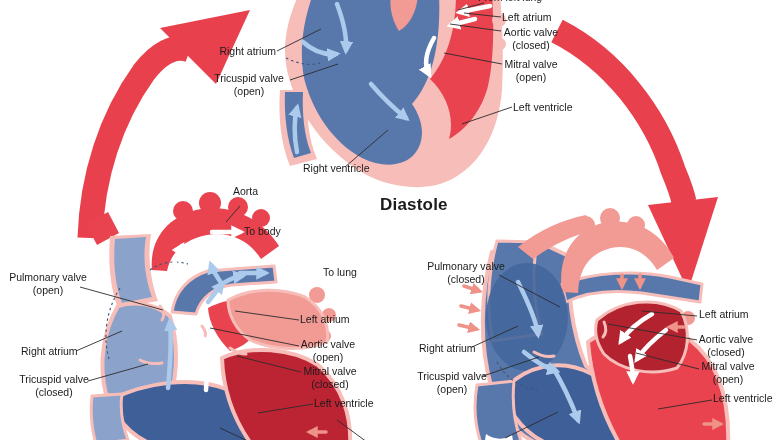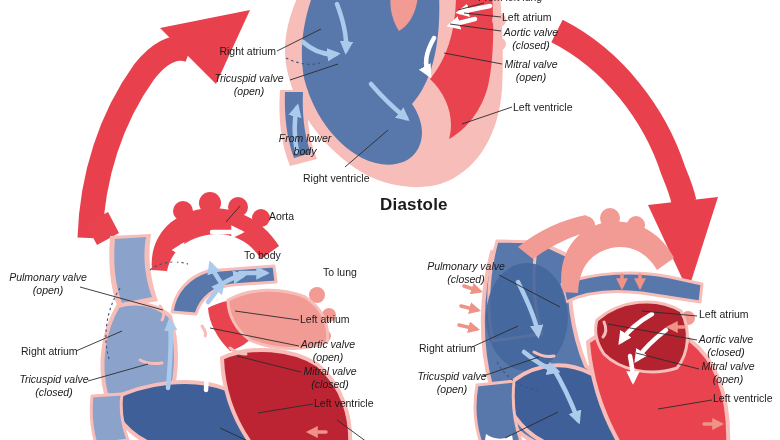--- a/index.html
+++ b/index.html
@@ -1,20 +1,20 @@
 <!DOCTYPE html>
 <html style="--cycle-arrow: #e8414d; --heart-red: #e8434e; --heart-dark-red: #bd2433; --la-contracted-red: #b2222f; --heart-pink: #f7bdb8; --atrium-pink: #f29a94; --heart-blue: #5878ac; --heart-blue-light: #8ba3cb; --heart-blue-dark: #44669c; --rv-blue: #3f5f99; --flow-blue: #abcaec; --flow-white: #ffffff; --squeeze-pink: #ef9288; --label-text: #1b1b1b;"><head>
 <meta charset="utf-8">
 <style>
   html,body{margin:0;padding:0;background:#fff;}
   #stage{position:relative;width:780px;height:440px;background:#fff;overflow:hidden;
          font-family:"Liberation Sans",sans-serif;color:var(--label-text,#1b1b1b);}
   #art{position:absolute;left:0;top:0;}
   .lbl{position:absolute;font-size:10.5px;line-height:1.2;white-space:nowrap;color:var(--label-text,#1b1b1b);}
-  .lbl.center{text-align:center;white-space:normal;font-style:italic;}
+  .lbl.center{text-align:center;white-space:normal;}
   .lbl.right{text-align:right;}
   .phase{position:absolute;font-size:17px;font-weight:bold;letter-spacing:.2px;}
   
   .c-pink{fill:var(--heart-pink,#f7bdb8);}
   .c-blue{fill:var(--heart-blue,#5878ac);}
   .c-blue-lt{fill:var(--heart-blue-light,#8ba3cb);}
   .c-blue-dk{fill:var(--heart-blue-dark,#44669c);}
   .c-blue-rv{fill:var(--rv-blue,#3f5f99);}
   .c-red{fill:var(--heart-red,#e8434e);}
   .c-red-dk{fill:var(--heart-dark-red,#bd2433);}
@@ -229,26 +229,25 @@
 <div class="lbl center" style="left:500px;top:58px;width:62px;">
   <div>Mitral valve</div>
   <div>(open)</div>
 </div>
 <div class="lbl" style="left:513px;top:101px;">Left ventricle</div>
 <div class="lbl right" style="left:200px;top:45px;width:76px;">Right atrium</div>
 <div class="lbl center" style="left:205px;top:72px;width:88px;">
   <div>Tricuspid valve</div>
   <div>(open)</div>
 </div>
-<div class="lbl center" style="left:270px;top:132px;width:70px;">From lower body</div>
-<div class="lbl" style="left:303px;top:172px;">Right ventricle</div>
+<div class="lbl" style="left:303px;top:162px;">Right ventricle</div>
 <div class="phase" style="left:380px;top:182px;margin-top:13px;">Diastole</div>
 
-<div class="lbl" style="left:233px;top:210px;margin-left:36px;">Aorta</div>
-<div class="lbl" style="left:244px;top:225px;margin-top:24px;">To body</div>
+<div class="lbl" style="left:233px;top:185px;">Aorta</div>
+<div class="lbl" style="left:244px;top:225px;">To body</div>
 <div class="lbl" style="left:283px;top:266px;margin-left:40px;">To lung</div>
 <div class="lbl center" style="left:2px;top:271px;width:92px;">
   <div>Pulmonary valve</div>
   <div>(open)</div>
 </div>
 <div class="lbl" style="left:21px;top:345px;">Right atrium</div>
 <div class="lbl center" style="left:8px;top:373px;width:92px;">
   <div>Tricuspid valve</div>
   <div>(closed)</div>
 </div>

